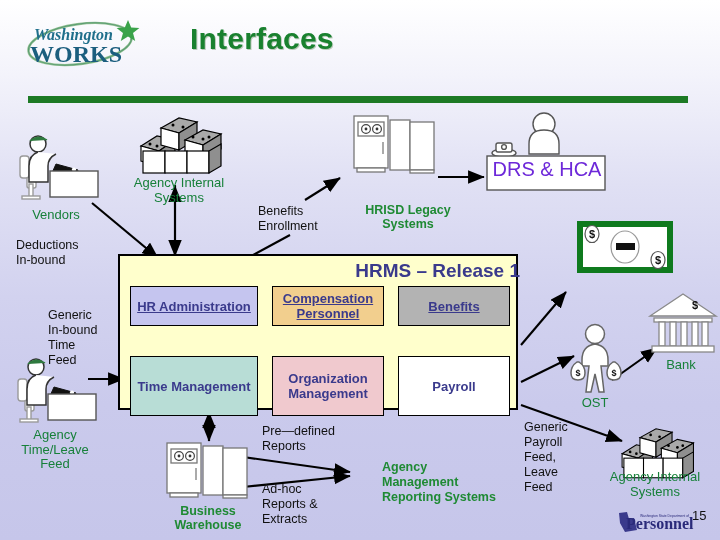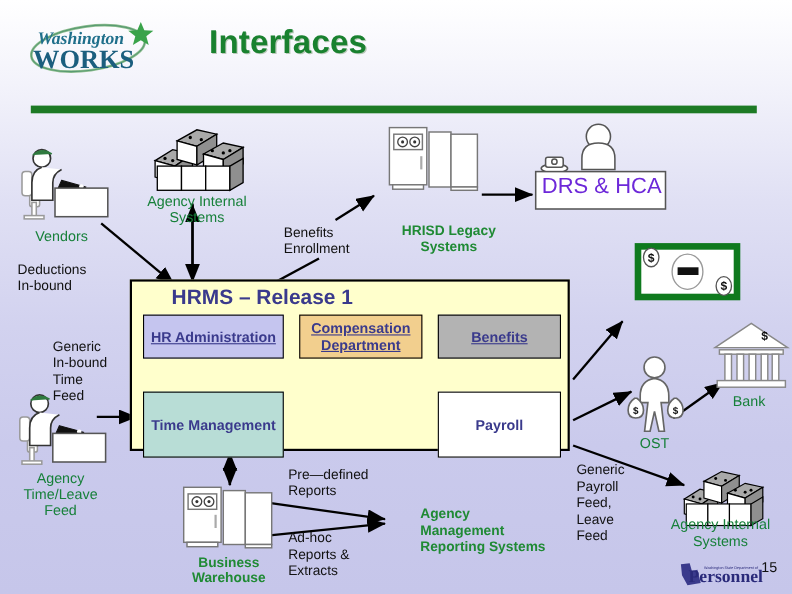--- a/index.html
+++ b/index.html
@@ -19,22 +19,22 @@
   #rule{left:28px;top:96px;width:660px;height:7px;background:#1d7a25;}
 
   
   .glabel{color:#1f8a34;font-size:12.5px;font-weight:bold;text-align:center;line-height:13.5px;}
   .glabel-thin{color:#17803a;font-size:13px;font-weight:normal;text-align:center;line-height:14.5px;}
   .blabel{color:#111;font-size:12.5px;line-height:15px;font-weight:normal;}
 
   
   #hrms{left:118px;top:254px;width:400px;height:156px;background:#ffffcc;
         border:2px solid #000;box-sizing:border-box;}
-  #hrms-title{left:0;top:4px;width:400px;text-align:left;font-size:19px;
-              font-weight:bold;color:#3a3a8c;padding-left:36px;}
+  #hrms-title{left:0;top:4px;width:400px;text-align:right;font-size:19px;
+              font-weight:bold;color:#3a3a8c;}
   .mod{position:absolute;border:1.6px solid #000;box-sizing:border-box;
        display:flex;align-items:center;justify-content:center;text-align:center;
        font-size:13px;font-weight:bold;color:#3a3a8c;line-height:15px;}
   .mod.r1{top:30px;height:40px;text-decoration:underline;}
   .mod.r2{top:100px;height:60px;}
   .c1{left:10px;width:128px;}
   .c2{left:152px;width:112px;}
   .c3{left:278px;width:112px;}
   svg{display:block;overflow:visible;}
 
@@ -270,28 +270,31 @@
   </div>
   <div class="abs glabel-thin" style="left:646px;top:358px;width:70px;">Bank</div>
 
   <div class="abs" id="hrms">
     <div class="abs" id="hrms-title">HRMS – Release 1</div>
 
     <div class="mod r1 c1" style="background:#c5c5ef">
       <span>HR Administration</span>
       </div>
     <div class="mod r1 c2" style="background:#f2cf8e">
-      <span>Compensation Department</span>
+      <span>Compensation Personnel</span>
       </div>
     <div class="mod r1 c3" style="background:#b3b3b3">
       <span>Benefits</span>
       </div>
 
     <div class="mod r2 c1" style="background:#b8ddd6">
       <span>Time Management</span>
+      </div>
+    <div class="mod r2 c2" style="background:#f0c9ce">
+      <span>Organization Management</span>
       </div>
     <div class="mod r2 c3" style="background:#ffffff">
       <span>Payroll</span>
       </div>
   </div>
 
   <div class="abs" style="left:165px;top:440px;">
     <svg width="86" height="64" viewBox="0 0 86 64">
       <g fill="#fff" stroke="#777" stroke-width="1.3">
         <rect x="2" y="3" width="34" height="50"></rect>

